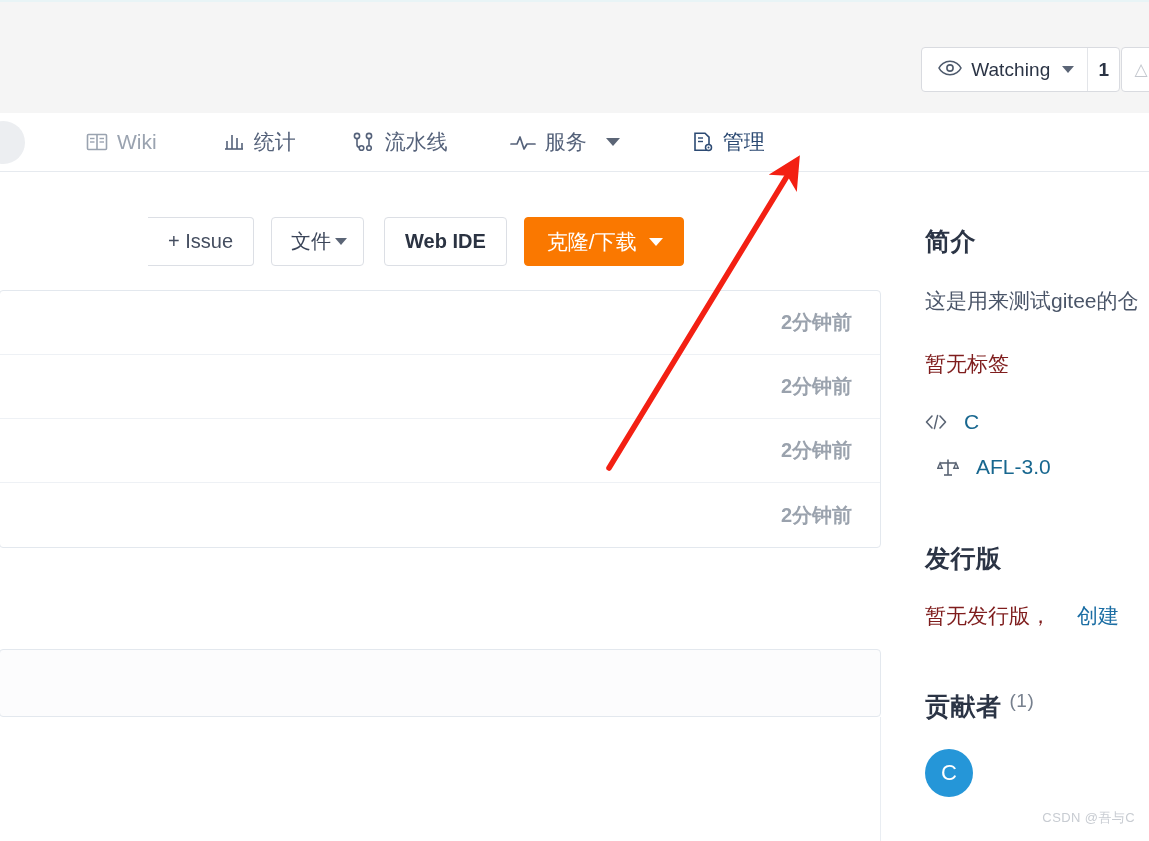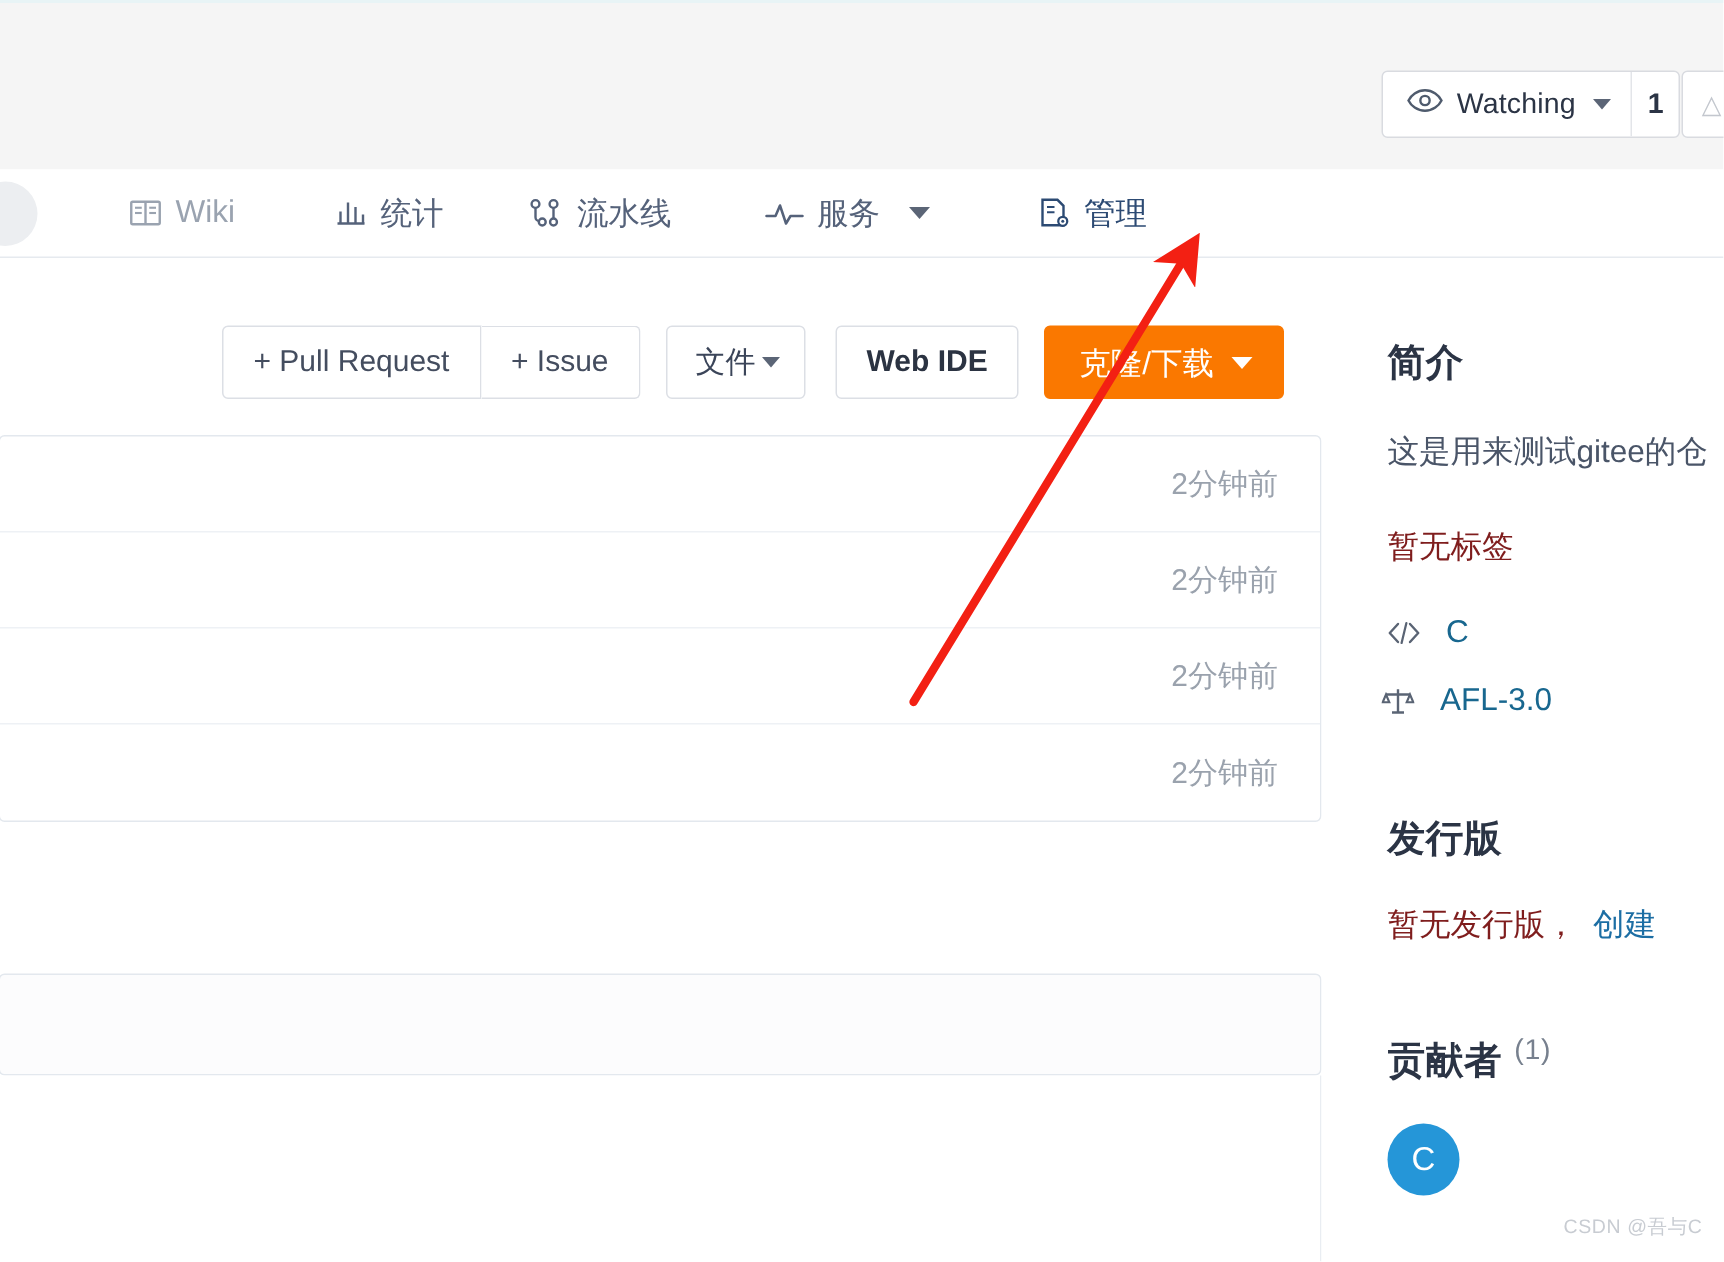--- a/index.html
+++ b/index.html
@@ -149,21 +149,21 @@
   }
   .commit-bar-inner { display: flex; align-items: center; gap: 11px; }
   .commit-count-text { font-size: 21px; color: #3d4757; }
   .file-row {
     height: 64px; display: flex; align-items: center;
     border-bottom: 1px solid #eef1f5;
     padding: 0 28px 0 0;
   }
   .file-row:last-child { border-bottom: none; }
   .file-time {
-    margin-left: auto; font-size: 20px; color: #9aa2ad; white-space: nowrap;
+    margin-left: auto; font-size: 20px; color: #9aa2ad; white-space: nowrap; font-weight: bold;
   }
 
   
   .readme-panel {
     position: absolute; left: -1px; top: 477px;
     width: 882px; height: 68px;
     background: #fcfcfd;
     border: 1px solid #e3e8ee; border-radius: 4px;
   }
   .readme-body {
@@ -317,21 +317,20 @@
         </span>
         <span>管理</span>
       </div>
 
     </div>
   </div>
 
   <div class="main-col">
 
     <div class="action-row">
-      <div class="btn btn-pr">+ Pull Request</div>
       <div class="btn btn-issue">+ Issue</div>
 
       <div class="btn btn-files">
         <span>文件</span>
         <span class="btn-caret"></span>
       </div>
 
       <div class="btn btn-webide">Web IDE</div>
 
       <div class="btn btn-clone">
@@ -378,36 +377,36 @@
         <span class="meta-icon">
           <svg width="22" height="16" viewBox="0 0 22 16">
             <polyline points="7,2 1.5,8 7,14" stroke="#5a6474" stroke-width="1.6" fill="none" stroke-linecap="round" stroke-linejoin="round"></polyline>
             <polyline points="15,2 20.5,8 15,14" stroke="#5a6474" stroke-width="1.6" fill="none" stroke-linecap="round" stroke-linejoin="round"></polyline>
             <line x1="12.6" y1="1.4" x2="9.4" y2="14.6" stroke="#5a6474" stroke-width="1.5" stroke-linecap="round"></line>
           </svg>
         </span>
         <span>C</span>
       </div>
 
-      <div class="meta-row" style="position:absolute; left:40px; top:283px;">
+      <div class="meta-row" style="position:absolute; left:56px; top:283px;">
         <span class="meta-icon">
           <svg width="22" height="19" viewBox="0 0 22 19">
             <line x1="11" y1="1.5" x2="11" y2="17" stroke="#5a6474" stroke-width="1.6"></line>
             <line x1="3" y1="5" x2="19" y2="5" stroke="#5a6474" stroke-width="1.6"></line>
             <path d="M3 5l-2.2 5.2h4.4z" stroke="#5a6474" stroke-width="1.4" fill="none"></path>
             <path d="M19 5l-2.2 5.2h4.4z" stroke="#5a6474" stroke-width="1.4" fill="none"></path>
             <line x1="7" y1="17" x2="15" y2="17" stroke="#5a6474" stroke-width="1.6"></line>
           </svg>
         </span>
         <span>AFL-3.0</span>
       </div>
 
       <div class="side-h" style="position:absolute; left:44px; top:370px;">发行版</div>
 
-      <div style="position:absolute; left:44px; top:430px; display:flex; align-items:flex-start; gap:11px;">
+      <div style="position:absolute; left:44px; top:430px; display:flex; align-items:flex-start; gap:26px;">
         <span class="side-muted">暂无发行版，</span>
         <span class="side-muted side-link">创建</span>
       </div>
 
       <div class="side-h" style="position:absolute; left:44px; top:518px; display:flex; align-items:flex-start; gap:8px;">
         <span>贡献者</span>
         <span class="count">(1)</span>
       </div>
 
       <div class="avatar" style="position:absolute; left:44px; top:577px;">C</div>

